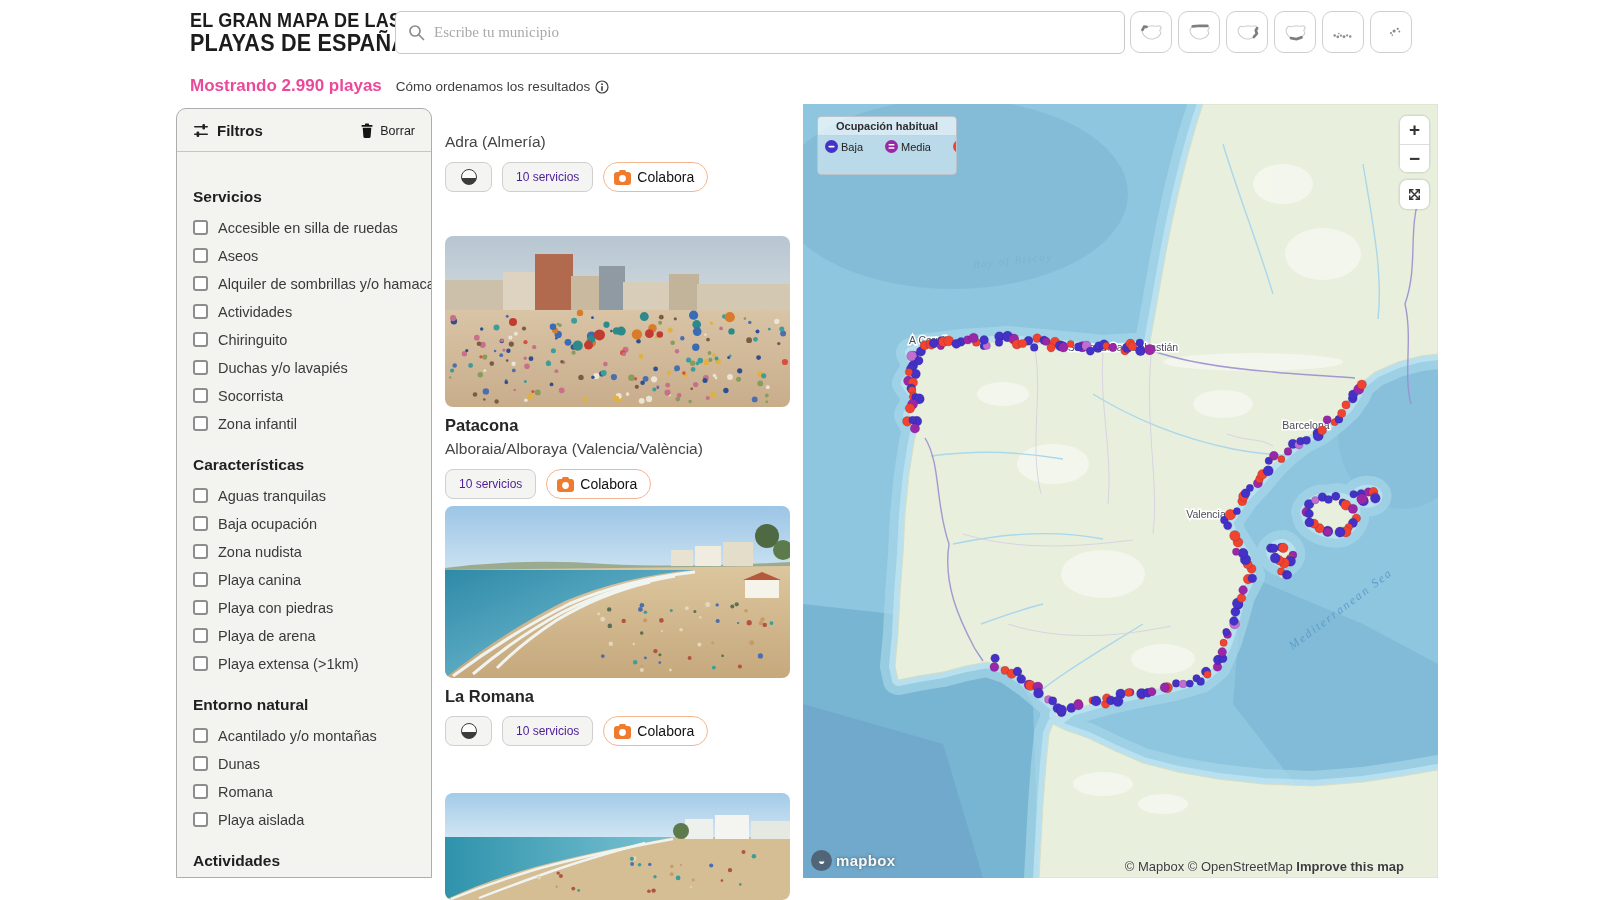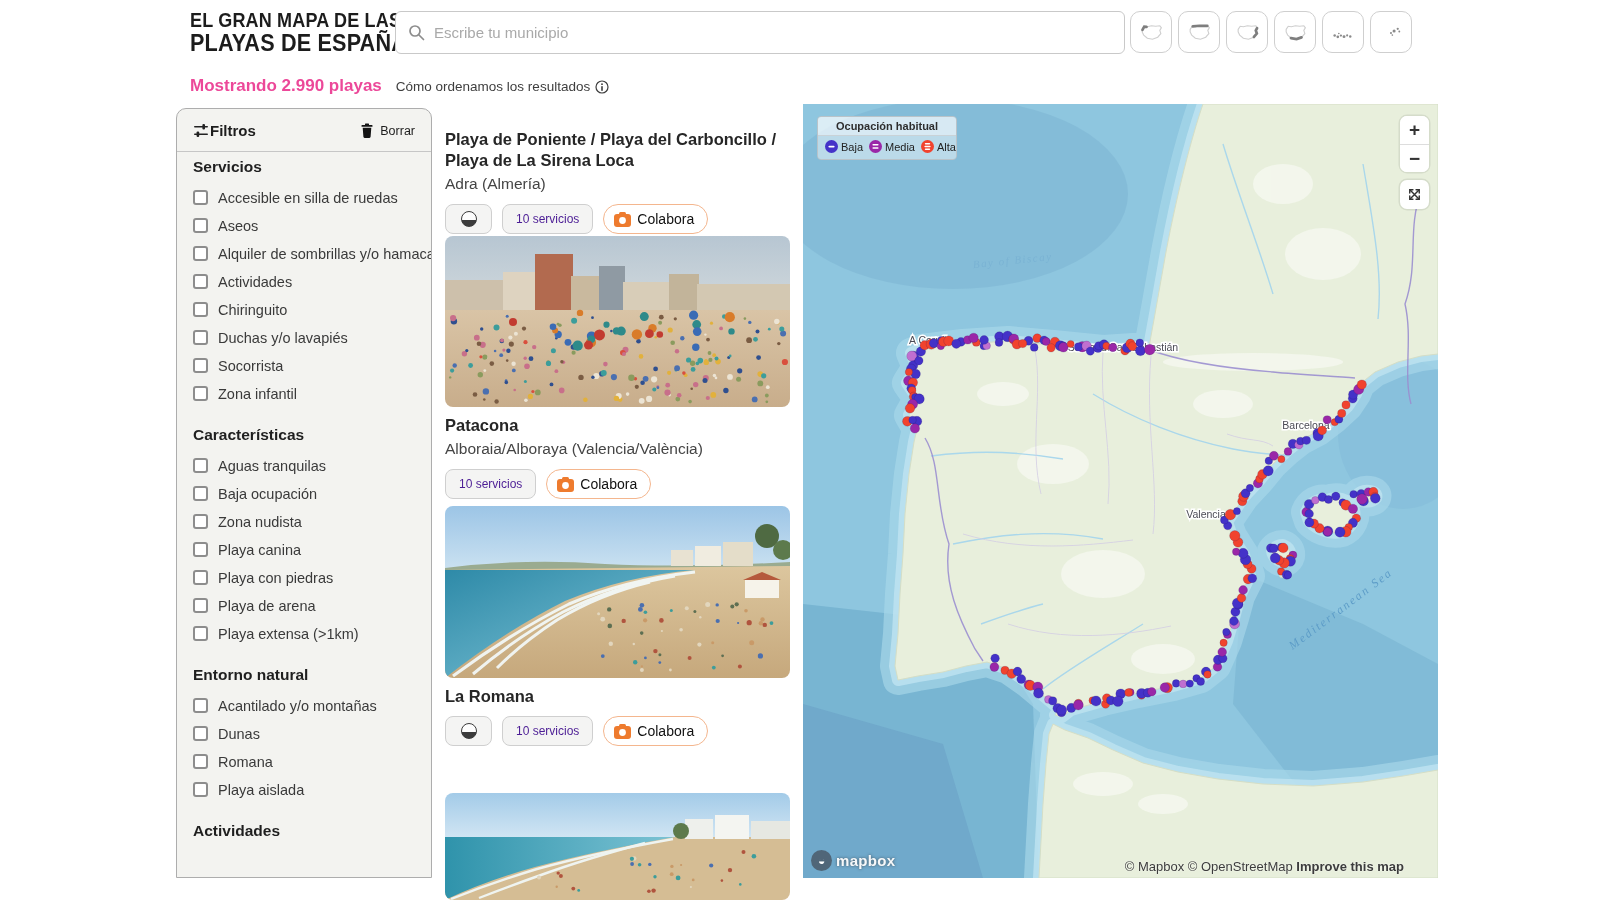--- a/index.html
+++ b/index.html
@@ -5,39 +5,39 @@
   * { margin:0; padding:0; box-sizing:border-box; }
   html,body { background:#fff; }
   body { font-family:"Liberation Sans", sans-serif; width:1600px; height:900px; overflow:hidden; position:relative; }
   .abs { position:absolute; }
 
   
   .logo { left:190px; top:10px; color:#1c1c1c; cursor:pointer; }
   .logo .l1 { font-size:20px; font-weight:800; letter-spacing:.2px; line-height:20px; transform:scaleX(.9); transform-origin:left; white-space:nowrap;}
   .logo .l2row { display:flex; align-items:center; gap:6px; }
   .logo .l2 { font-size:24px; font-weight:800; letter-spacing:.2px; line-height:25px; transform:scaleX(.9); transform-origin:left; white-space:nowrap;}
-  .search { left:395px; top:11px; width:730px; height:43px; border:1px solid #c9c9c9; border-radius:6px; background:#fff; display:flex; align-items:center; padding:0 12px; gap:9px; }
+  .search { left:395px; top:11px; width:730px; height:43px; border:1px solid #c9c9c9; border-radius:6px; background:#fff; display:flex; align-items:center; padding:0 12px; gap:9px;font-family:Liberation Serif, serif; }
   .search input { border:none; outline:none; font-size:15px; color:#333; flex:1; font-family:inherit; }
   .search input::placeholder { color:#a9a9a9; }
   .regions { left:1130px; top:11px; display:flex; gap:6px; }
   .regionbtn { width:42px; height:42px; border:1px solid #cfcfcf; border-radius:10px; background:#fff; display:flex; align-items:center; justify-content:center; cursor:pointer; }
 
   
   .resultsbar { left:190px; top:76px; display:flex; align-items:baseline; gap:14px; }
   .resultsbar .count { font-size:17px; font-weight:700; color:#ec4899; }
   .sortinfo { font-size:13.5px; color:#3e3e3e; display:flex; align-items:center; gap:5px; }
 
   
   .sidebar { left:176px; top:108px; width:256px; height:770px; background:#f3f3f0; border:1px solid #adadad; border-radius:10px 10px 0 0; overflow:hidden; }
   .fhead { display:flex; align-items:center; justify-content:space-between; padding:13px 16px 12px 16px; border-bottom:1px solid #c6c6c6; }
-  .fhead .ft { display:flex; align-items:center; gap:1px; font-size:15px; font-weight:700; color:#1d1d1d; }
+  .fhead .ft { display:flex; align-items:center; gap:8px; font-size:15px; font-weight:700; color:#1d1d1d; }
   .borrar { display:flex; align-items:center; gap:6px; font-size:12.5px; color:#1d1d1d; cursor:pointer;text-align:center; }
   .fbody { padding:2px 16px 0 16px; }
   .fsec-title { font-size:15.5px; font-weight:700; color:#1f1f1f; margin-top:25px; }
-  .fsec-title.first { margin-top:4px; }
+  .fsec-title.first { margin-top:34px; }
   .fopts { margin-top:14px; }
   .fopt { display:flex; align-items:center; gap:10px; margin-bottom:13px; height:15px; cursor:pointer; }
   .cbox { width:15px; height:15px; min-width:15px; background:#fff; border:2px solid #8d8d8d; border-radius:3px; }
   .flabel { font-size:14.5px; color:#3a3a3a; white-space:nowrap; }
 
   
   .cards { left:445px; top:118px; width:345px; height:782px; }
   .card { position:absolute; left:0; width:345px; }
   .cimg { width:345px; border-radius:8px; overflow:hidden; display:block; cursor:pointer; }
   .ctitle { font-size:16.5px; font-weight:700; color:#262626; line-height:21px; margin-top:8px; cursor:pointer;}
@@ -45,21 +45,21 @@
   .cbtns { display:flex; gap:10px; margin-top:9px; align-items:center; }
   .pill { height:30px; border:1px solid #cfcfcf; background:#f4f4f3; border-radius:8px; padding:0 13px; font-size:12px; color:#4c1d95; display:inline-flex; align-items:center; cursor:pointer; }
   .occ { width:47px; justify-content:center; padding:0; }
   .occdot { width:16px; height:16px; border-radius:50%; border:1.6px solid #3c3c3c; background:linear-gradient(to top,#3c3c3c 42%, #fdfdfd 42%); }
   .colab { height:30px; border:1.5px solid #f4b68e; background:#fff; border-radius:17px; padding:0 13px 0 10px; font-size:14px; color:#111; display:inline-flex; align-items:center; gap:6px; cursor:pointer; }
 
   
   .map { left:803px; top:104px; width:635px; height:774px; overflow:hidden; background:#8ec6df; cursor:grab; }
   .legend { position:absolute; left:14px; top:12px; width:140px; border:1px solid #b9c3c9; border-radius:4px; overflow:hidden; font-size:11px; z-index:5; }
   .legend .lt { background:rgba(255,255,255,.68); text-align:center; font-weight:700; color:#2e2e2e; padding:3px 4px; border-bottom:1px solid #c9d2d7;}
-  .legend .li { background:rgba(255,255,255,.45); display:flex; gap:6px; padding:4px 6px 6px 7px; align-items:center; }
+  .legend .li { background:rgba(255,255,255,.45); display:flex; gap:22px; padding:4px 6px 21px 7px; align-items:center; }
   .litem { display:flex; align-items:center; gap:3px; color:#222; }
   .zoomctl { position:absolute; right:9px; top:12px; width:29px; background:#fff; border-radius:7px; box-shadow:0 0 0 1.5px rgba(0,0,0,.08); overflow:hidden; z-index:5;}
   .zbtn { width:29px; height:28px; display:flex; align-items:center; justify-content:center; font-size:19px; font-weight:700; color:#333; cursor:pointer; background:#fff; border:none; font-family:inherit;}
   .zbtn+.zbtn { border-top:1px solid #ddd; }
   .fsbtn { position:absolute; right:9px; top:76px; width:29px; height:29px; background:#fff; border-radius:7px; box-shadow:0 0 0 1.5px rgba(0,0,0,.08); display:flex; align-items:center; justify-content:center; cursor:pointer; z-index:5;}
   .mblogo { position:absolute; left:8px; bottom:7px; display:flex; align-items:center; gap:4px; z-index:5; cursor:pointer;}
   .mblogo .mbc { width:21px; height:21px; border-radius:50%; background:rgba(70,80,92,.75); color:#fff; display:flex; align-items:center; justify-content:center; font-size:12px; font-weight:700;}
   .mblogo .mbt { color:rgba(255,255,255,.95); font-weight:700; font-size:15px; letter-spacing:.3px; text-shadow:0 0 3px rgba(60,70,80,.85);text-align:center; }
   .attrib { position:absolute; right:34px; bottom:4px; font-size:13px; color:#3c3c3c; z-index:5; text-shadow:0 0 2px rgba(255,255,255,.9);}
   .attrib b { cursor:pointer; }
@@ -264,21 +264,20 @@
           <span class="flabel">Playa aislada</span>
         </div>
       </div>
       <div class="fsec-title">Actividades</div>
     </div>
 </div>
 
 <div class="abs cards">
 
   <div class="card" style="top:11px;">
-    <div class="ctitle" style="margin-top:0;">Playa de Poniente / Playa del Carboncillo / Playa de La Sirena Loca</div>
     <div class="csub">Adra (Almería)</div>
     <div class="cbtns">
       <span class="pill occ">
           <span class="occdot"></span>
         </span>
       <span class="pill">10 servicios</span>
       <span class="colab">
         <svg width="17" height="15" viewBox="0 0 17 15">
           <rect x="5" y="0" width="7" height="4" rx="1.5" fill="#ee7b2e"></rect>
           <rect x="0" y="2" width="17" height="13" rx="3" fill="#ee7b2e"></rect>

